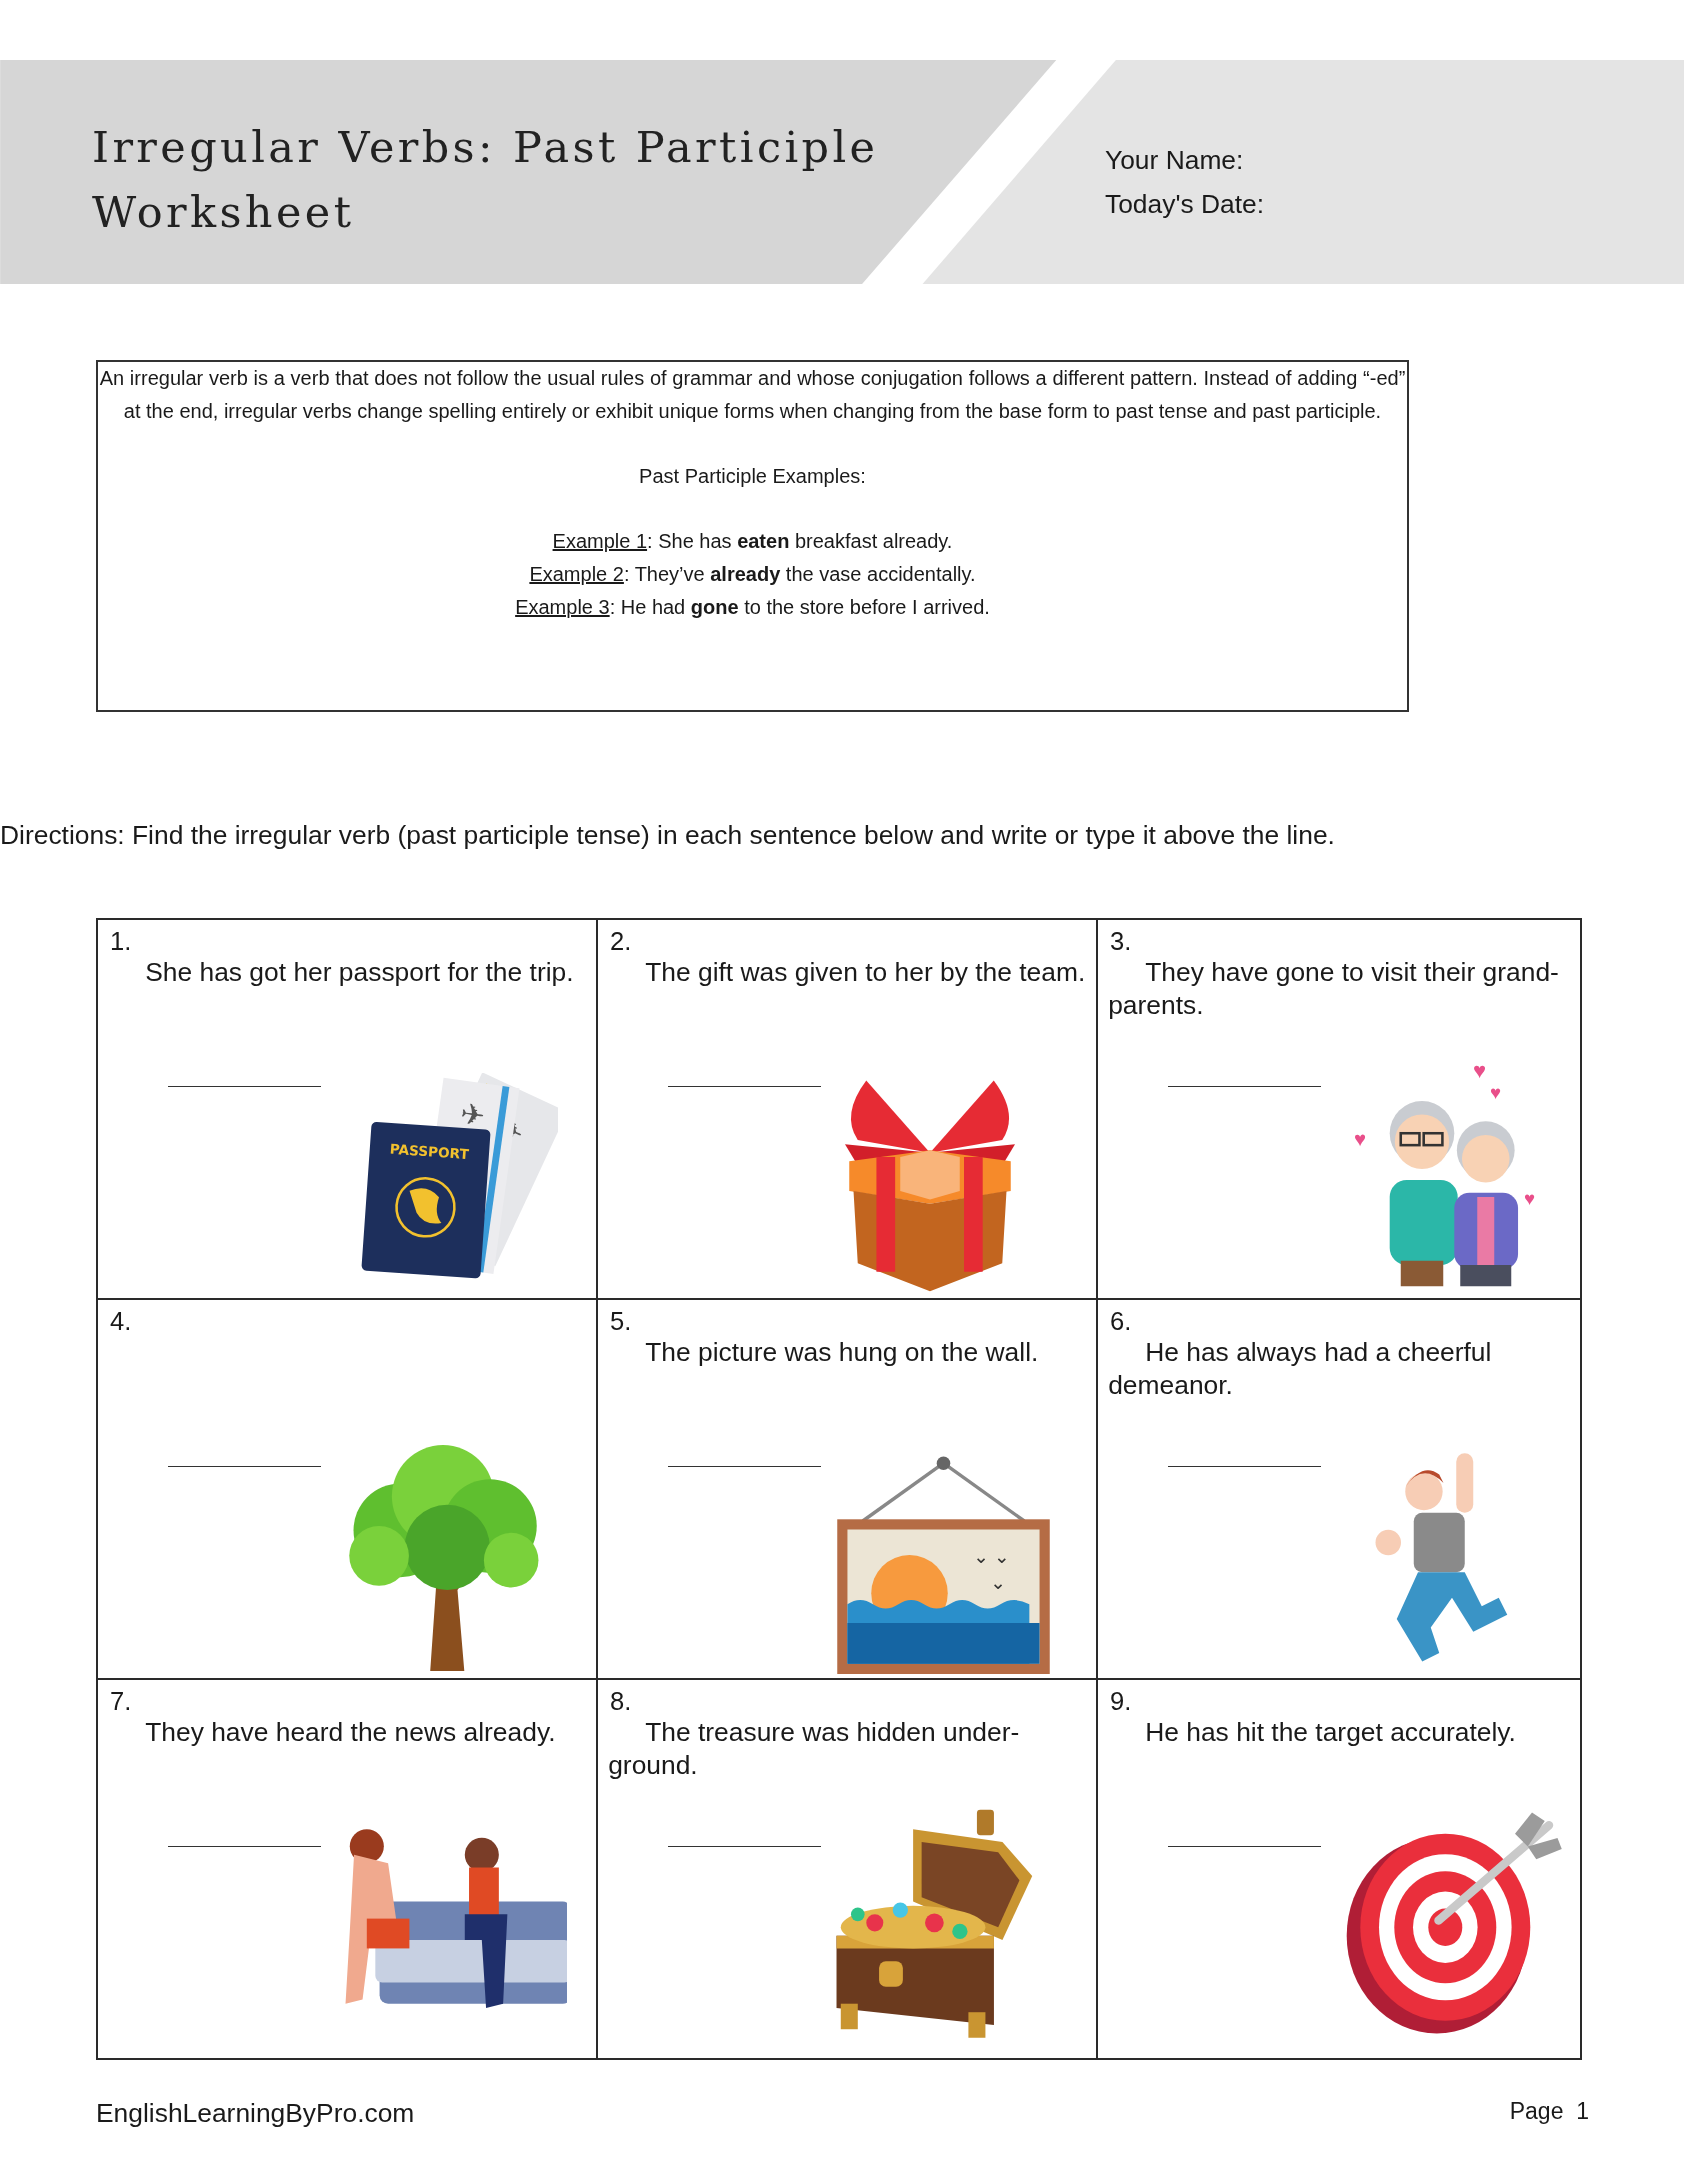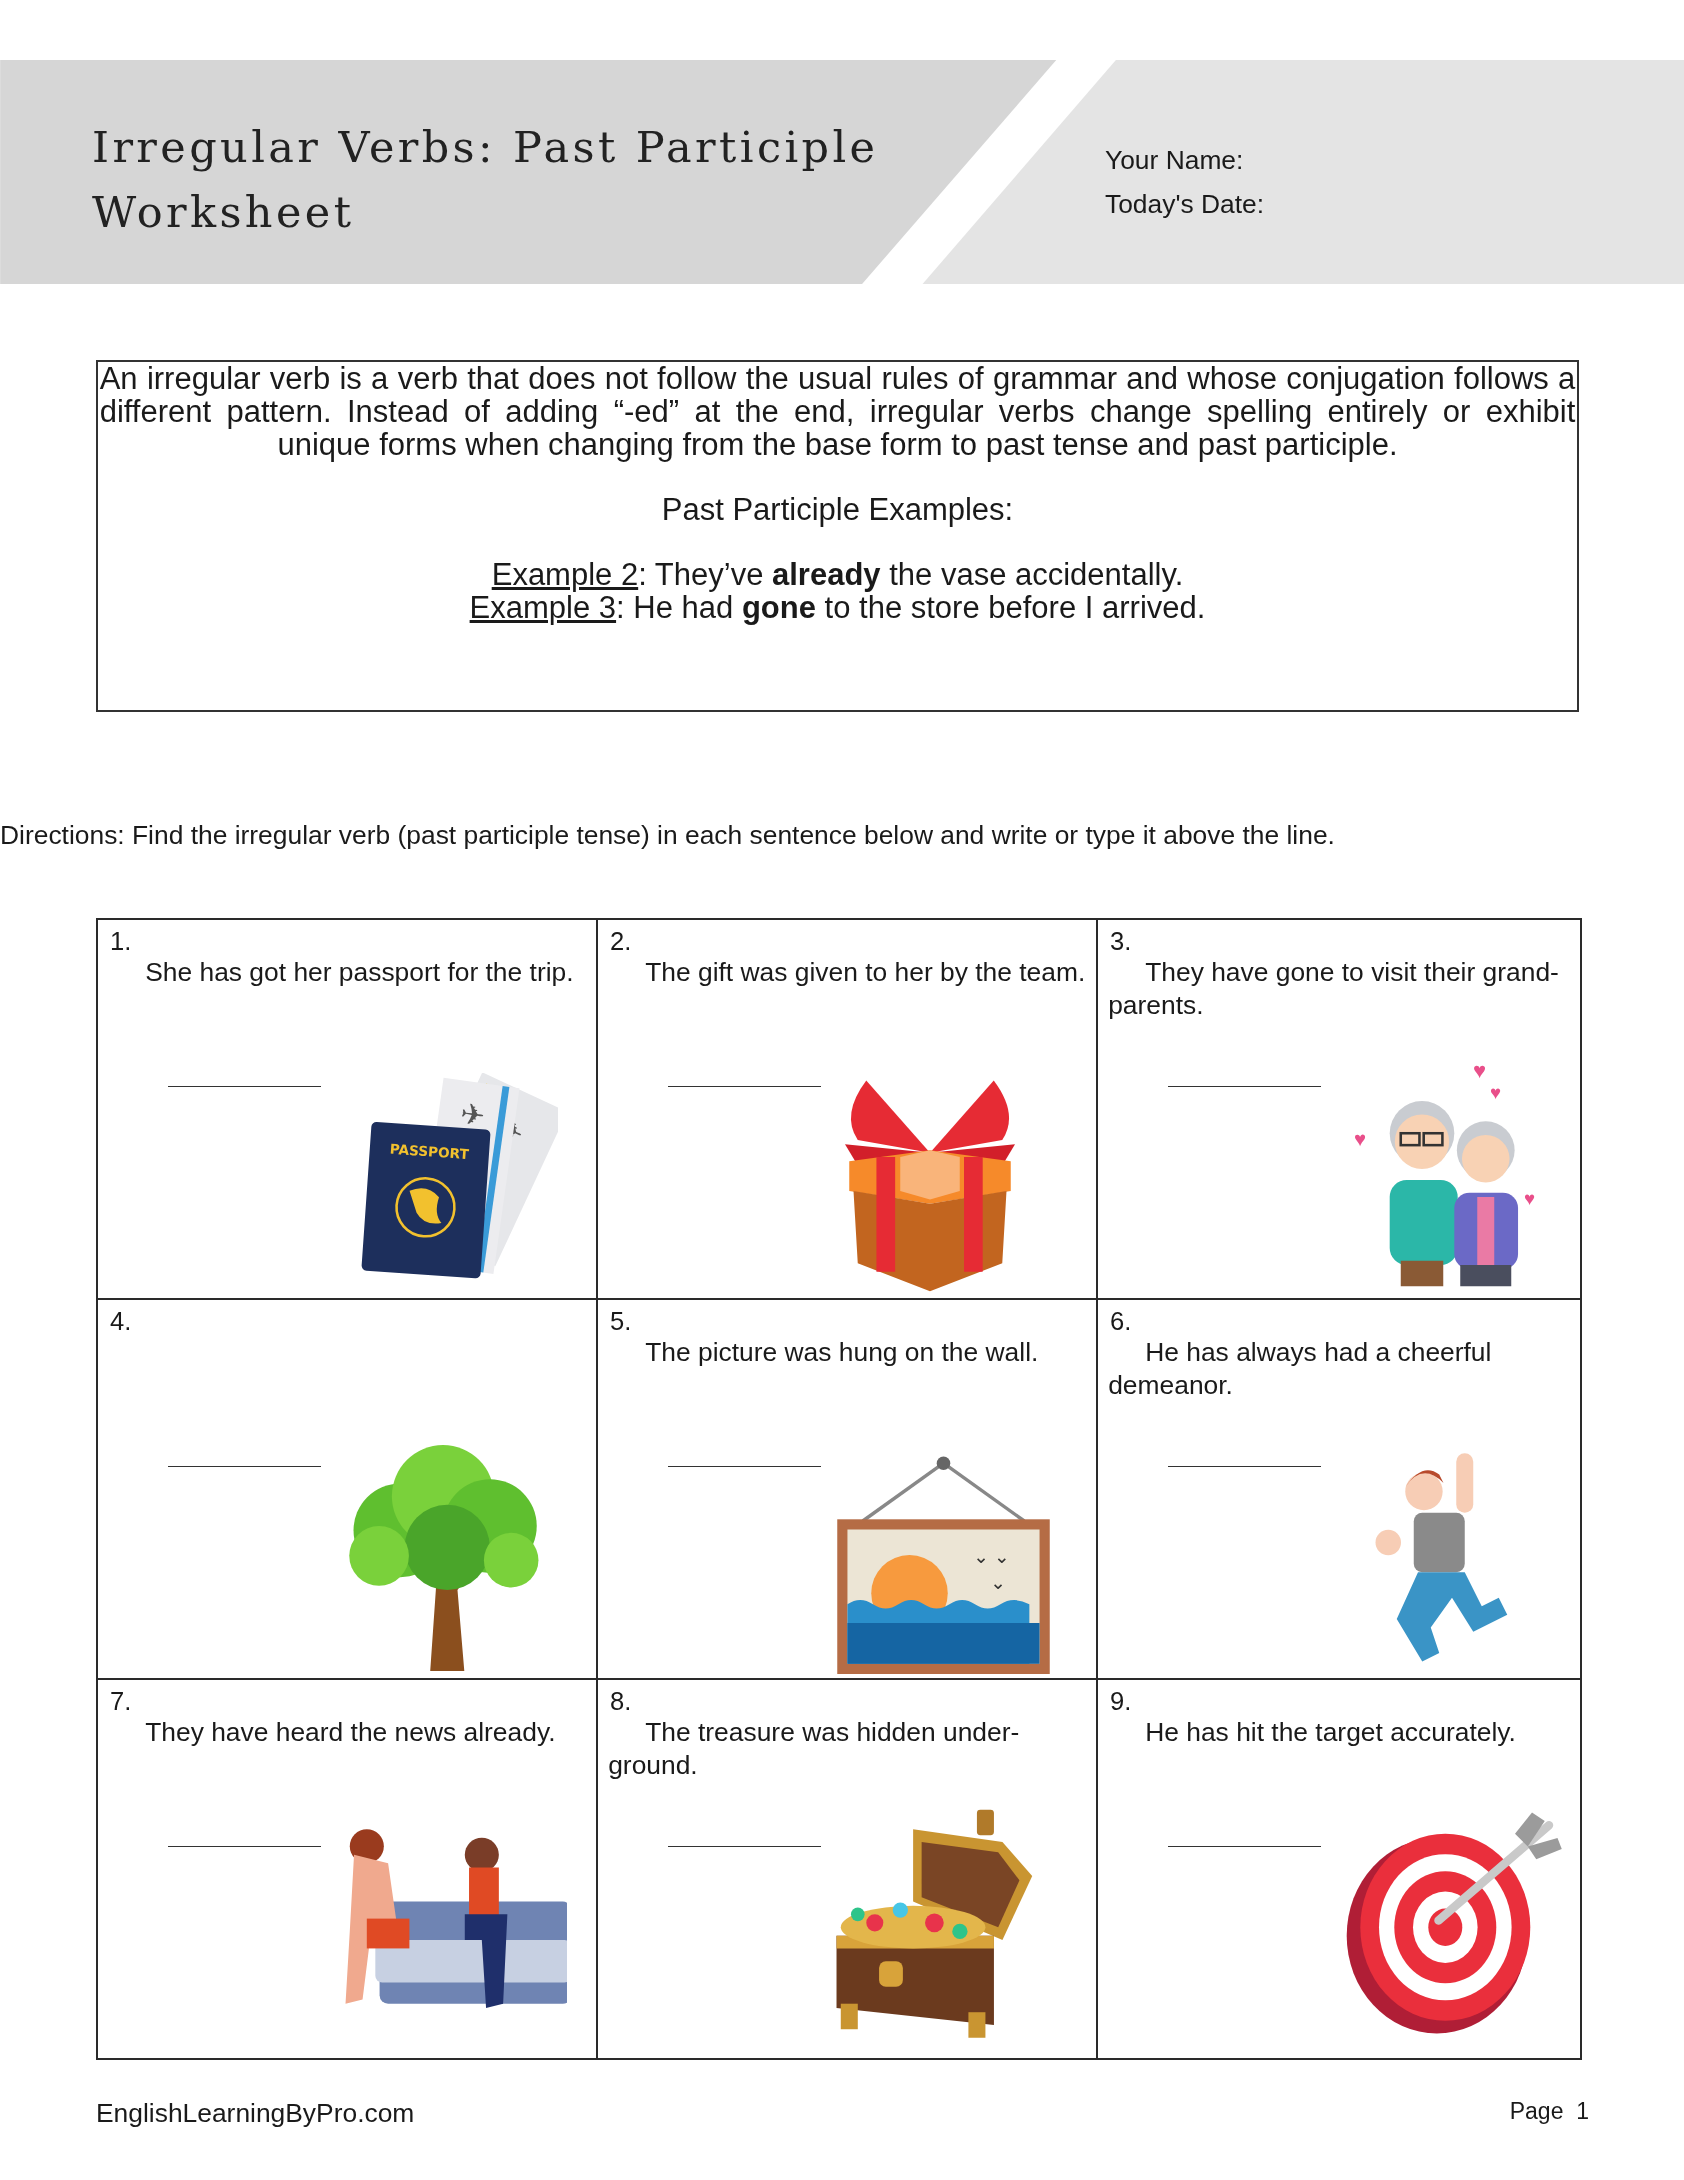--- a/index.html
+++ b/index.html
@@ -11,23 +11,23 @@
   .header-band { position: absolute; left: 0; top: 60px; width: 1685px; height: 224px; }
   .header-band svg { position: absolute; left: 0; top: 0; }
   .title {
     position: absolute; left: 92px; top: 115px; width: 809px;
     font-family: "DejaVu Serif", "Liberation Serif", serif;
     font-size: 43px; line-height: 65px; letter-spacing: 3.4px;
     color: #222; margin: 0; font-weight: normal;
   }
   .student-fields { position: absolute; left: 1105px; top: 138px; font-size: 26.4px; line-height: 44px; color: #1a1a1a; }
   .info-box {
-    position: absolute; left: 96px; top: 360px; width: 1483px; height: 352px;
+    position: absolute; left: 96px; top: 360px; width: 1313px; height: 352px;
     border: 2.6px solid #333; box-sizing: border-box;
-    font-size: 31px; line-height: 33px; text-align: center; padding: 0 1.7px;
+    font-size: 20px; line-height: 33px; text-align: center; padding: 0 1.7px;
   }
   .info-box .intro { text-align: justify; text-align-last: center; margin: 0; }
   .info-box .examples-heading { margin: 32px 0 32px 0; }
   .info-box .example { margin: 0; }
   .info-box .ex-label { text-decoration: underline; }
   .info-box b { font-weight: bold; }
   .directions { position: absolute; left: 0; width: 1685px; top: 820px; font-size: 26.4px; color: #1a1a1a; }
   .grid {
     position: absolute; left: 96px; top: 918px; width: 1486px; height: 1142px;
     border: 2.6px solid #2a2a2a; box-sizing: border-box;
@@ -57,20 +57,21 @@
   <span>Worksheet</span>
 </h1>
 <div class="student-fields">
   <div>Your Name:</div>
   <div>Today's Date:</div>
 </div>
 
 <div class="info-box">
   <p class="intro">An irregular verb is a verb that does not follow the usual rules of grammar and whose conjugation follows a different pattern. Instead of adding “-ed” at the end, irregular verbs change spelling entirely or exhibit unique forms when changing from the base form to past tense and past participle.</p>
   <p class="examples-heading">Past Participle Examples:</p>
+  <p class="example"><span class="ex-label">Example 1</span><span>: She has </span><b>eaten</b><span> breakfast already.</span></p>
   <p class="example"><span class="ex-label">Example 2</span><span>: They’ve </span><b>already</b><span> the vase accidentally.</span></p>
   <p class="example"><span class="ex-label">Example 3</span><span>: He had </span><b>gone</b><span> to the store before I arrived.</span></p>
 </div>
 
 <div class="directions">Directions: Find the irregular verb (past participle tense) in each sentence below and write or type it above the line.</div>
 
 <div class="grid">
 
   <div class="cell">
     <span class="num">1.</span>

